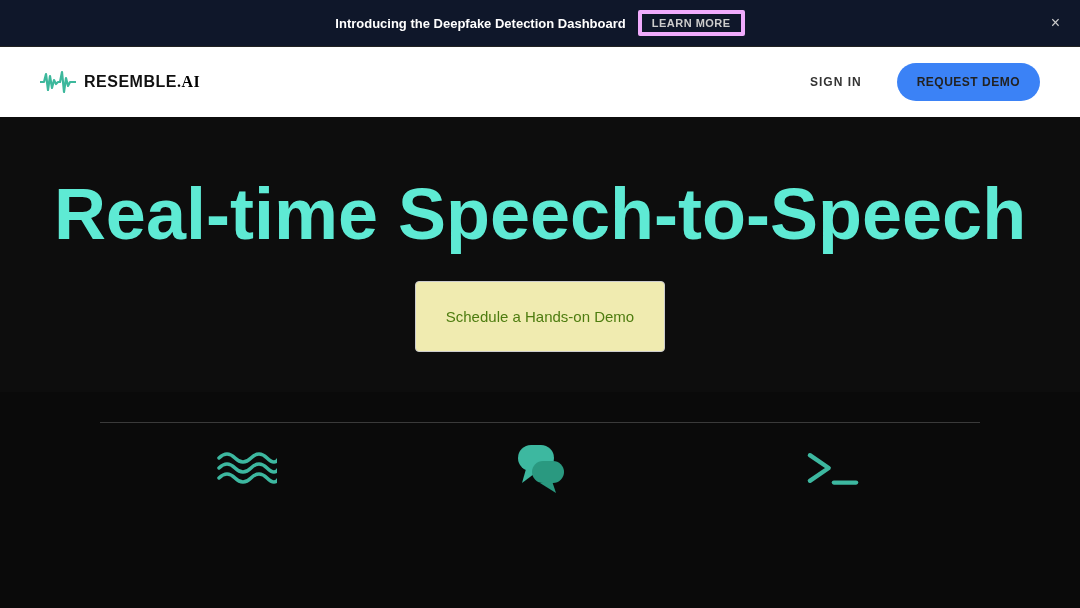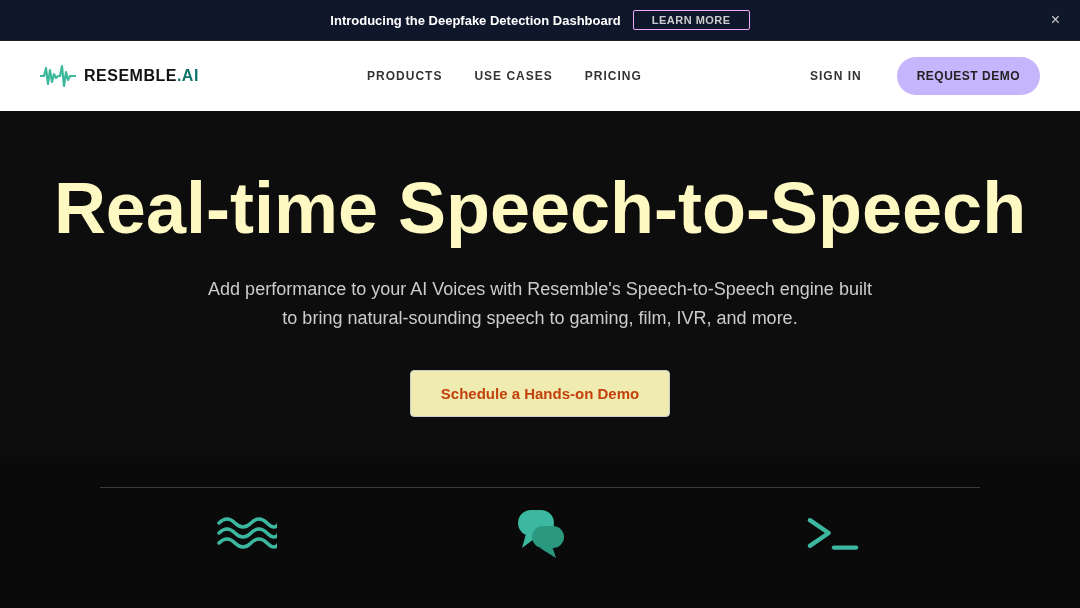--- a/index.html
+++ b/index.html
@@ -16,23 +16,23 @@
       align-items: center;
       justify-content: center;
       gap: 12px;
       position: relative;
       border-bottom: 1px solid #222;
     }
     .announcement-text { font-size: 13px; color: #ccc; }
     .announcement-text strong { color: #fff; }
     .learn-more-btn {
       background: transparent;
-      border: 1px solid #f0abfc;
+      border: 4px solid #f0abfc;
       color: #ccc;
-      padding: 3px 18px;
+      padding: 3px 10px;
       font-size: 11px;
       font-weight: 600;
       cursor: pointer;
       letter-spacing: 0.5px;
       border-radius: 2px;
     }
     .close-banner {
       position: absolute;
       right: 20px;
       background: none;
@@ -56,21 +56,21 @@
       display: flex;
       align-items: center;
       gap: 8px;
     }
     .logo-text {
       font-size: 16px;
       font-weight: 700;
       color: #111;
       letter-spacing: 0.5px;
     }
-    .logo-text span { color: #0f766e; }
+    .logo-text span { color: #000000; font-family: Liberation Serif, serif; }
     .nav-links {
       display: flex;
       align-items: center;
       gap: 32px;
     }
     .nav-link {
       font-size: 12px;
       font-weight: 600;
       color: #333;
       text-decoration: none;
@@ -84,21 +84,21 @@
     }
     .signin-link {
       font-size: 12px;
       font-weight: 600;
       color: #333;
       text-decoration: none;
       letter-spacing: 1px;
       cursor: pointer;
     }
     .request-demo-btn {
-      background: #c4b5fd;
+      background: #3b82f6;
       border: none;
       color: #222;
       padding: 12px 20px;
       font-size: 12px;
       font-weight: 700;
       cursor: pointer;
       border-radius: 24px;
       letter-spacing: 0.5px;
     }
 
@@ -107,37 +107,37 @@
       background: #0d0d0d;
       text-align: center;
       padding: 60px 40px 40px;
     }
     .hero-title {
       font-size: 72px;
       font-weight: 800;
       line-height: 1.05;
       margin-bottom: 28px;
     }
-    .hero-title-golden { color: #fef9c3; }
+    .hero-title-golden { color: #5eead4; }
     .hero-title-teal { color: #4db8a0; }
     .hero-subtitle {
       font-size: 18px;
       color: #ccc;
       line-height: 1.65;
       max-width: 680px;
       margin: 0 auto 36px;
     }
     .cta-btn {
       background: transparent;
       border: 1.5px solid #ccc;
-      color: #c2410c;
+      color: #4d7c0f;
       background: #f0ebb0;
-      padding: 14px 30px;
+      padding: 26px 30px;
       font-size: 15px;
-      font-weight: 700;
+      font-weight: 400;
       cursor: pointer;
       border-radius: 4px;
     }
 
     
     .divider-section {
       padding: 30px 100px 0;
     }
     .horizontal-line {
       border: none;
@@ -172,38 +172,32 @@
 </div>
 
 <nav class="navbar">
   <div class="logo">
     <svg width="36" height="28" viewBox="0 0 36 28">
       <polyline points="0,14 4,14 6,6 8,22 10,8 12,20 14,12 16,16 18,14 20,14 22,4 24,24 26,10 28,18 30,14 36,14" fill="none" stroke="#3db89c" stroke-width="2.2" stroke-linecap="round" stroke-linejoin="round"></polyline>
     </svg>
     <span class="logo-text">RESEMBLE<span>.AI</span></span>
   </div>
 
-  <div class="nav-links">
-    <a class="nav-link">PRODUCTS</a>
-    <a class="nav-link">USE CASES</a>
-    <a class="nav-link">PRICING</a>
-  </div>
 
   <div class="nav-right">
     <a class="signin-link">SIGN IN</a>
     <button class="request-demo-btn">REQUEST DEMO</button>
   </div>
 </nav>
 
 <section class="hero">
   <h1 class="hero-title">
     <span class="hero-title-golden">Real-time Speech-to-Speech</span>
     <br>
   </h1>
-  <p class="hero-subtitle">Add performance to your AI Voices with Resemble's Speech-to-Speech engine built to bring natural-sounding speech to gaming, film, IVR, and more.</p>
   <button class="cta-btn">Schedule a Hands-on Demo</button>
 </section>
 
 <div class="divider-section">
   <hr class="horizontal-line">
 </div>
 
 <div class="icons-row">
 
   <div class="icon-item">

